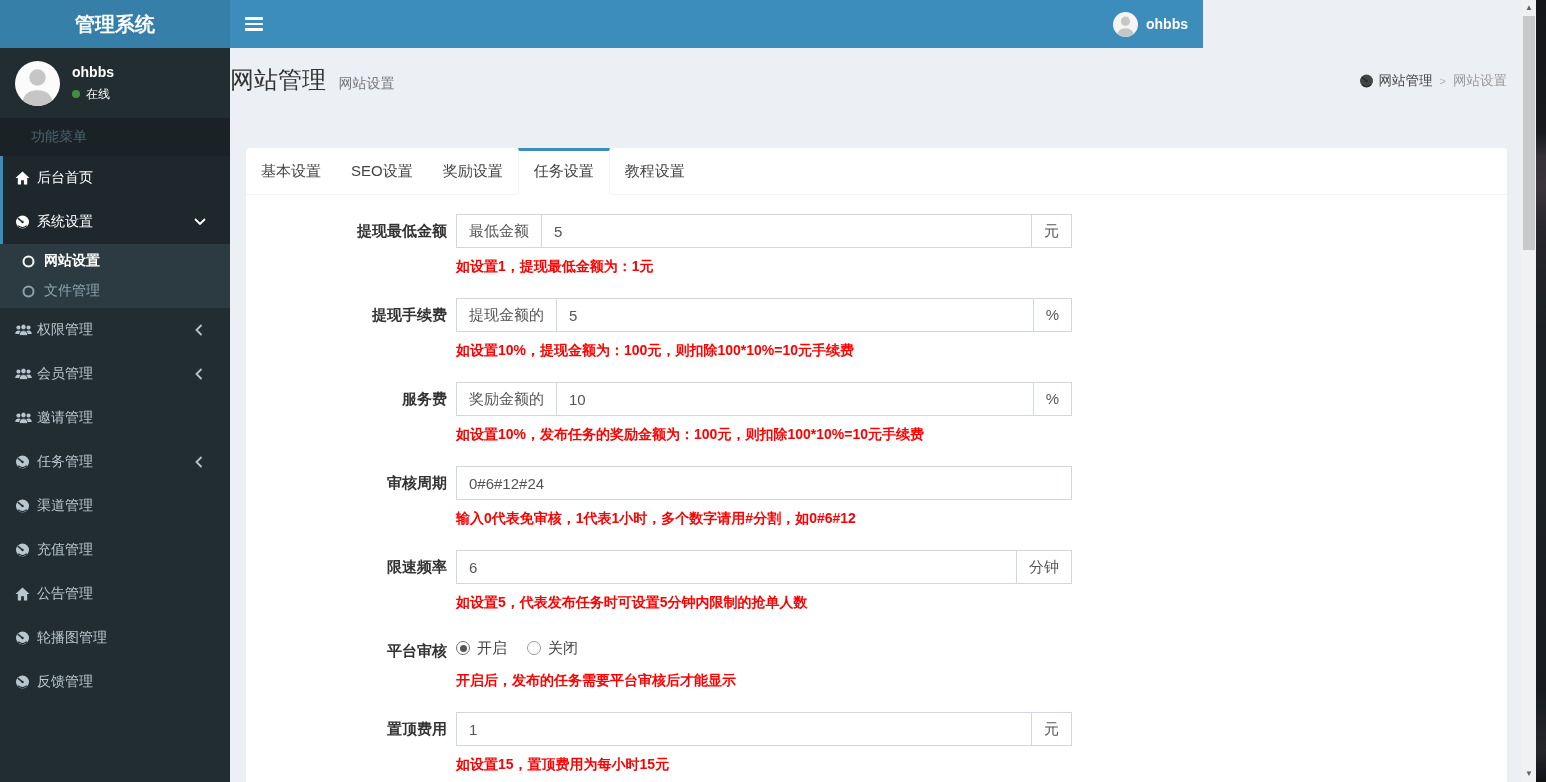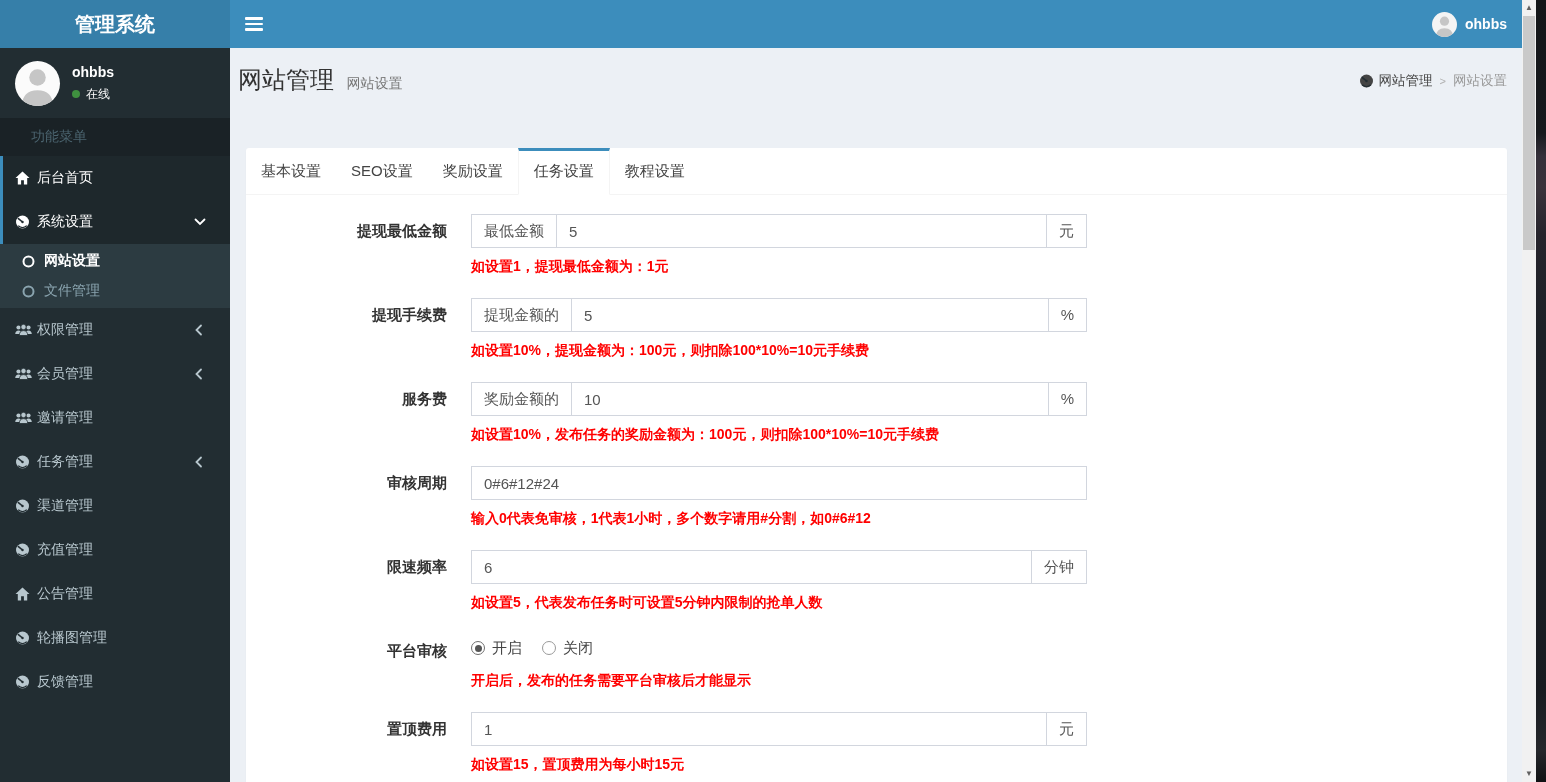--- a/index.html
+++ b/index.html
@@ -8,21 +8,21 @@
 
   
   #app { position:absolute; left:0; top:0; width:1522px; height:782px; overflow:hidden; }
   #scrollbar { position:absolute; left:1522px; top:0; width:14px; height:782px; background:#f1f1f1; }
   #edge-strip { position:absolute; left:1536px; top:0; width:10px; height:782px;
     background:linear-gradient(180deg,#141619 0%,#17191d 17%,#35303a 20%,#3a333b 24%,#26242c 30%,#1d2127 42%,#1c2027 62%,#181b20 88%,#25272b 96%,#101214 100%); }
   .sb-arrow { position:absolute; left:0; width:14px; height:16px; text-align:center; font-size:8px; line-height:16px; color:#616161; }
   .sb-thumb { position:absolute; left:1px; top:16px; width:12px; height:234px; background:#c9c9c9; }
 
   
-  .topbar { position:absolute; top:0; left:0; width:1522px; height:48px; background:#3c8dbc; }
+  .topbar { position:absolute; top:0; left:0; width:1203px; height:48px; background:#3c8dbc; }
   .brand { position:absolute; left:0; top:0; width:230px; height:48px; background:#367fa9; color:#fff;
            font-size:20px; font-weight:bold; text-align:center; line-height:48px; }
   .hamburger { position:absolute; left:230px; top:0; width:48px; height:48px; cursor:pointer; }
   .hamburger .bars { position:absolute; left:15px; top:17px; width:18px; }
   .hamburger .bars i { display:block; height:2.5px; background:#fff; margin-bottom:3px; border-radius:1px; }
   .top-user { position:absolute; right:15px; top:0; height:48px; display:flex; align-items:center; gap:8px; cursor:pointer; }
   .top-user .tavatar { width:25px; height:25px; border-radius:50%; background:#f4f4f4; overflow:hidden; }
   .top-user .uname { color:#fff; font-size:14px; font-weight:bold; }
 
   
@@ -40,39 +40,39 @@
   .menu-item .chev { position:absolute; right:14px; top:50%; transform:translateY(-50%); display:flex; }
   .menu-item.active { color:#fff; border-left-color:#3c8dbc; background:#1e282c; }
   .submenu { background:#2c3b41; padding:2px 0; }
   .submenu-item { display:flex; align-items:center; height:30px; padding-left:22px; gap:9px;
                   color:#8aa4af; font-size:14px; cursor:pointer; }
   .submenu-item.active { color:#fff; font-weight:bold; }
   .icon svg { display:block; }
 
   
   .content { position:absolute; left:230px; top:48px; width:1292px; height:734px; }
-  .content-header { position:relative; padding:16px 15px 12px 8px; height:60px; }
+  .content-header { position:relative; padding:16px 15px 12px 0; height:60px; }
   .page-title { font-size:24px; font-weight:500; color:#333; display:inline-block; }
   .page-subtitle { font-size:14px; color:#777; margin-left:8px; }
   .breadcrumb { position:absolute; right:15px; top:24px; display:flex; align-items:center; gap:7px; font-size:13.5px; }
   .breadcrumb .bc-main { color:#444; display:flex; align-items:center; gap:5px; cursor:pointer; }
   .breadcrumb .bc-sep { color:#b0b0b0; font-size:11px; }
   .breadcrumb .bc-current { color:#999; }
 
   .box { margin:0 15px 0 16px; background:#fff; border-radius:3px; min-height:679px;
          box-shadow:0 1px 1px rgba(0,0,0,.08); }
   .tabs { display:flex; border-bottom:1px solid #f4f4f4;margin-top:40px; }
   .tab { padding:14px 15px 13px; font-size:15px; color:#444; cursor:pointer; border-top:3px solid transparent; padding-top:11px; }
   .tab.active { border-top-color:#3c8dbc; border-left:1px solid #f4f4f4; border-right:1px solid #f4f4f4;
                 margin-bottom:-1px; background:#fff; border-bottom:1px solid #fff; color:#444; }
 
   .tab-content { padding-top:19px; }
-  .form-group { display:flex; margin-bottom:22px;gap:24px; }
+  .form-group { display:flex; margin-bottom:22px; }
   .flabel { flex:none; width:201px; text-align:right; font-size:15px; font-weight:bold; color:#333; line-height:34px; }
-  .fcol { margin-left:0; width:616px; }
+  .fcol { margin-left:9px; width:616px; }
   .input-group { display:flex; height:34px; }
   .finput { flex:1; min-width:0; border:1px solid #d2d6de; padding:0 12px; font-size:15px; color:#555;
             font-family:"Liberation Sans","DejaVu Sans",sans-serif; outline:none; border-radius:0; }
   .addon { border:1px solid #d2d6de; background:#fff; color:#555; font-size:15px; line-height:32px;
            padding:0 12px; white-space:nowrap; }
   .addon.prefix { border-right:none; }
   .addon.suffix { border-left:none; }
   .hint { color:#ff0000; font-size:14px; line-height:20px; margin-top:8px;font-weight:bold; }
 
   .radio-row { display:flex; align-items:center; height:28px; }

